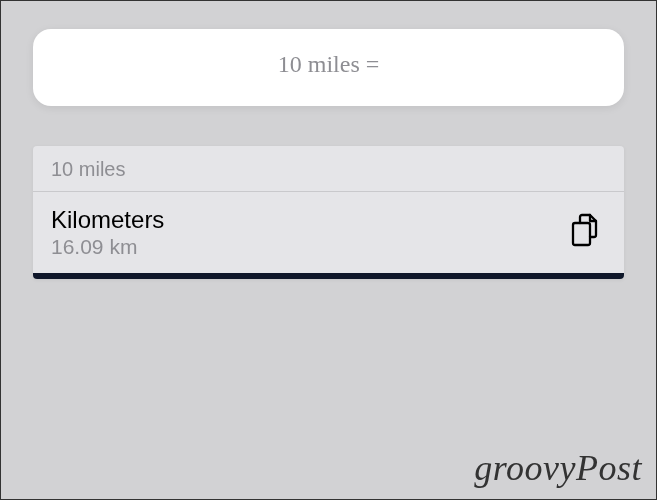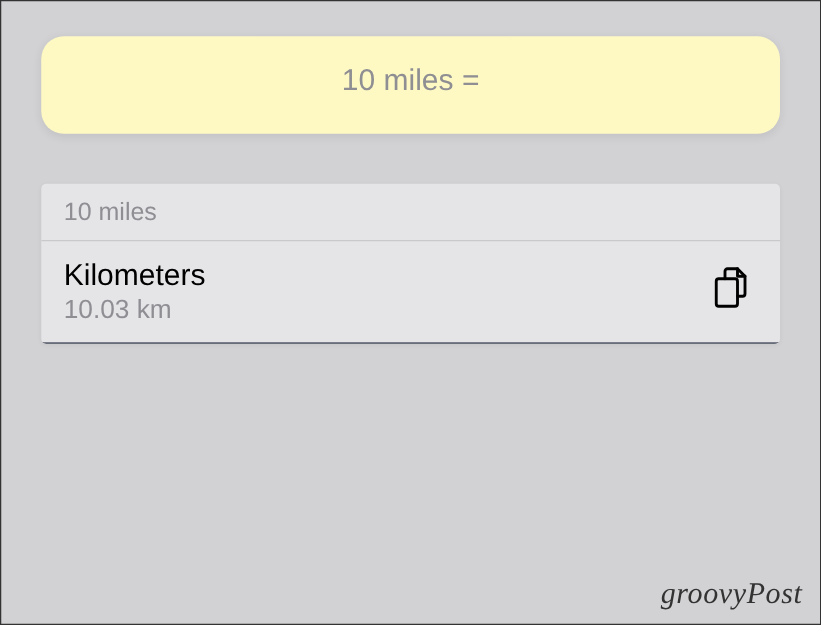--- a/index.html
+++ b/index.html
@@ -13,25 +13,26 @@
       height: 500px;
       background: #d2d2d4;
       border: 1px solid #333;
       position: relative;
       overflow: hidden;
     }
     .container {
       padding: 28px 32px 0 32px;
     }
     .hero-card {
-      background: #fef9c3;
+      background: #ffffff;
       border-radius: 18px;
       padding: 22px 20px 26px 20px;
       text-align: center;
       box-shadow: 0 2px 8px rgba(0,0,0,0.08);
+      font-family: Liberation Serif, serif;
     }
     .hero-query {
       color: #8e8e93;
       font-size: 24px;
       font-weight: 500;
       margin-bottom: 2px;
     }
     .hero-result {
       color: #000;
       font-size: 32px;
@@ -51,21 +52,21 @@
       font-size: 20px;
       border-bottom: 1px solid #c9c9cc;
     }
     .list-row {
       display: flex;
       align-items: center;
       justify-content: space-between;
       padding: 14px 22px 14px 18px;
     }
     .list-row.divider {
-      border-bottom: 1px solid #0f172a;
+      border-bottom: 6px solid #0f172a;
     }
     .row-text {
       display: flex;
       flex-direction: column;
     }
     .row-title {
       color: #000;
       font-size: 24px;
       font-weight: 400;
     }
@@ -77,40 +78,40 @@
     .copy-icon {
       flex-shrink: 0;
       cursor: pointer;
     }
     .watermark {
       position: absolute;
       bottom: 10px;
       right: 14px;
       font-family: Georgia, 'Times New Roman', serif;
       font-style: italic;
-      font-size: 24px;
+      font-size: 36px;
       color: #333;
       letter-spacing: 0.5px;
     }
   </style>
 </head>
 <body>
 
 <div class="container">
   <div class="hero-card">
     <div class="hero-query">10 miles =</div>
   </div>
 
   <div class="list-card">
     <div class="list-header">10 miles</div>
 
     <div class="list-row divider">
       <div class="row-text">
         <div class="row-title">Kilometers</div>
-        <div class="row-sub">10.03 km</div>
+        <div class="row-sub">16.09 km</div>
       </div>
       <span class="copy-icon">
         <svg width="34" height="38" viewBox="0 0 34 38" fill="none" stroke="#000" stroke-width="2.3">
           <path d="M12 11 V5 a2 2 0 0 1 2-2 h8 l6 6 v14 a2 2 0 0 1 -2 2 h-4" stroke-linejoin="round" stroke-linecap="round"></path>
           <path d="M22 3 v6 h6" stroke-linejoin="round" stroke-linecap="round"></path>
           <rect x="5" y="11" width="17" height="22" rx="2" stroke-linejoin="round"></rect>
         </svg>
       </span>
     </div>
 

